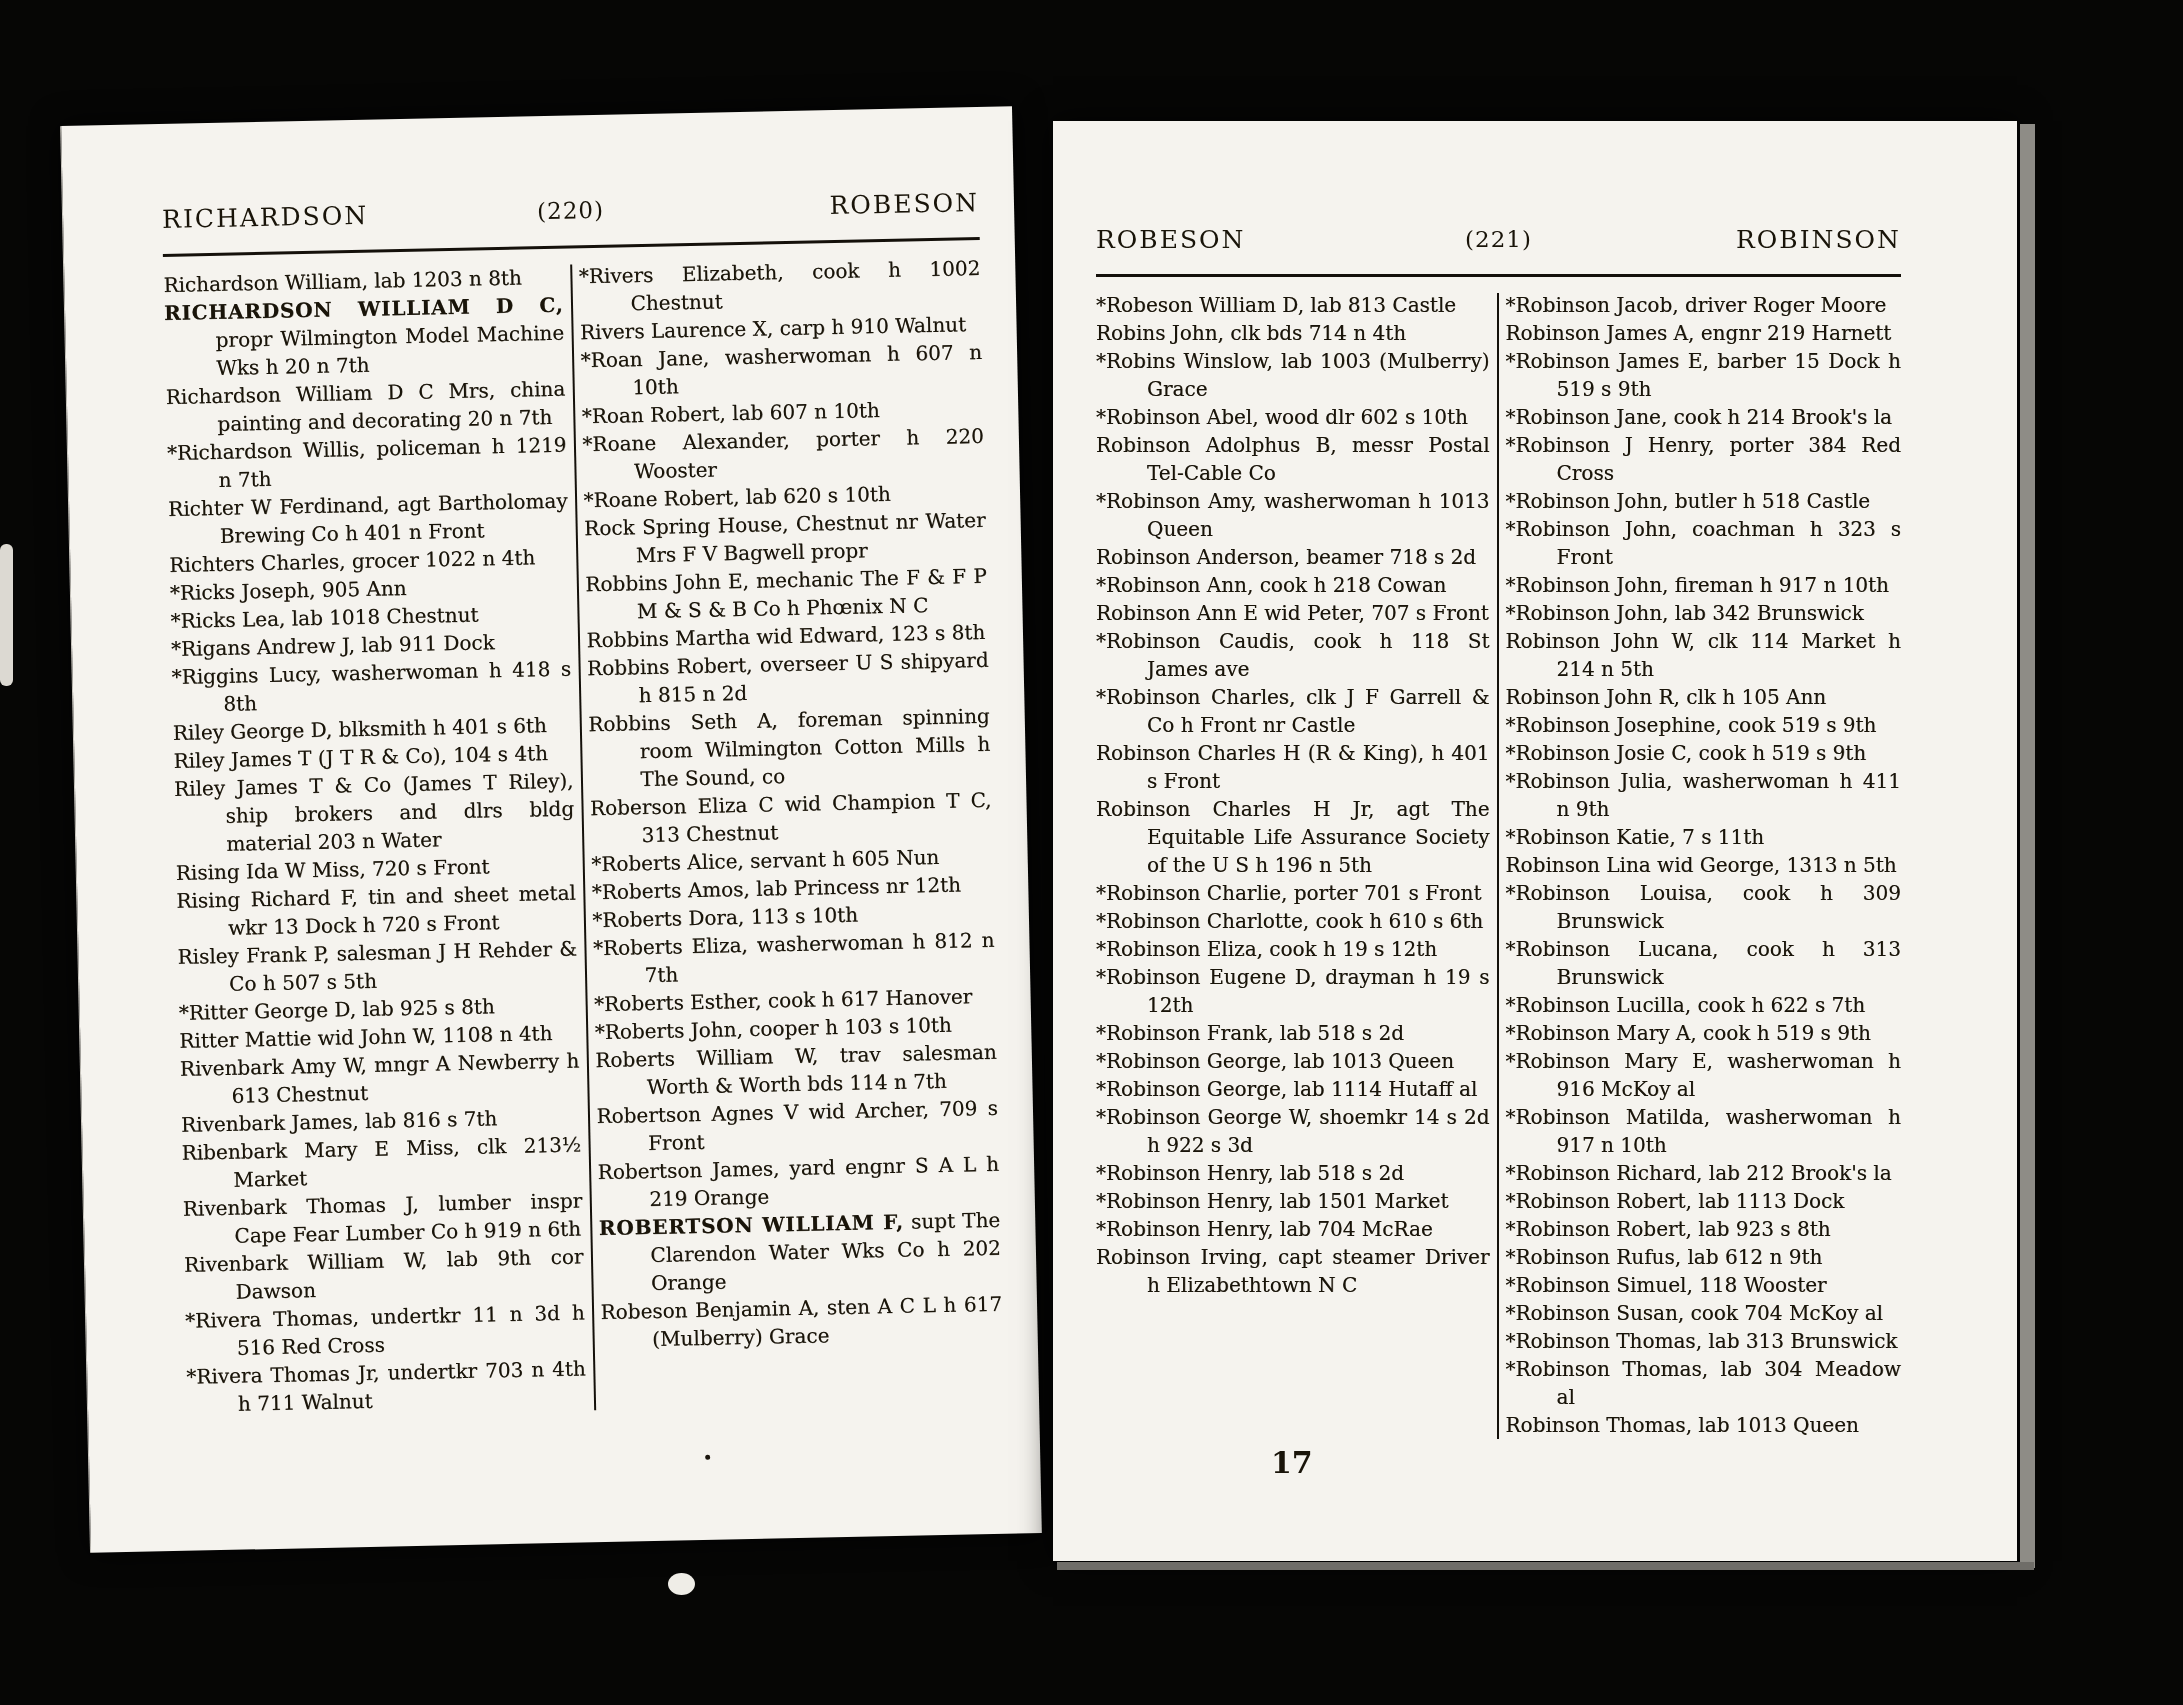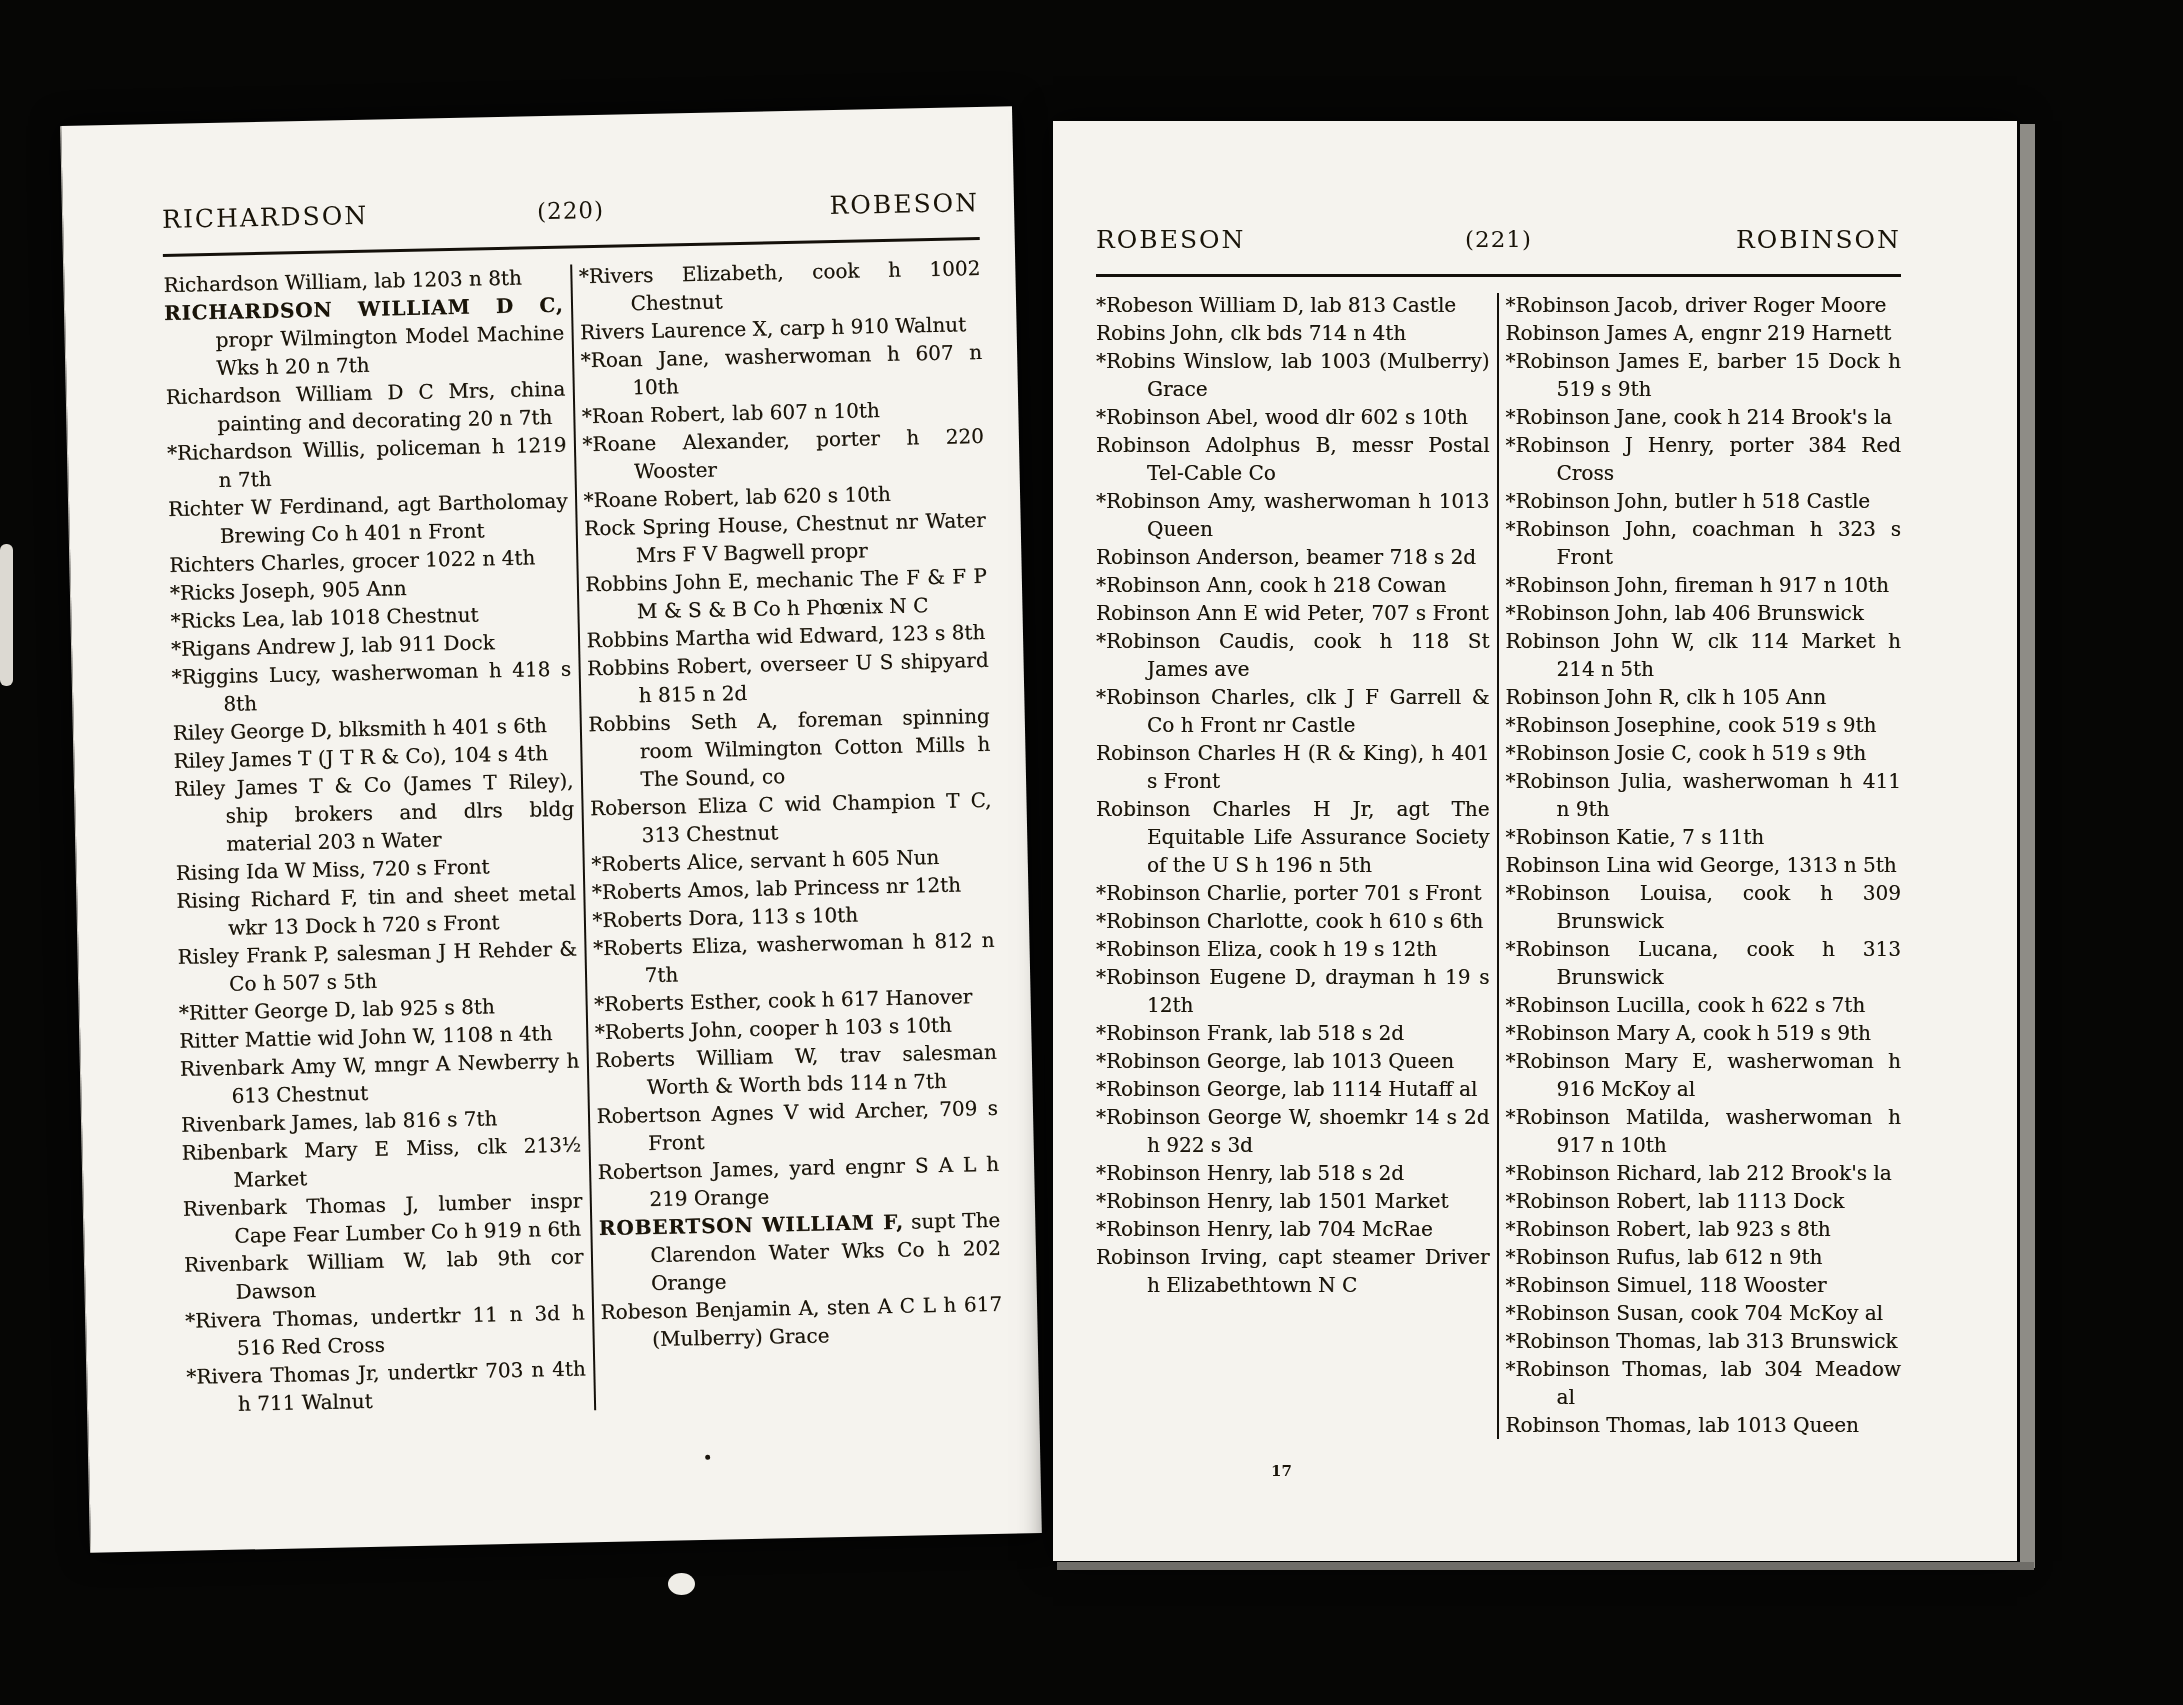--- a/index.html
+++ b/index.html
@@ -32,21 +32,21 @@
   .divider { width:2px; background:#14100a; margin:2px 7px 0 7px; }
 
   .entry {
     font-size:20px; line-height:28px;
     text-align:justify; text-justify:inter-word;
     padding-left:51px; text-indent:-51px;
     text-shadow:0.3px 0.2px 0 rgba(25,18,8,0.55);
   }
   .entry b { font-weight:bold; letter-spacing:0.8px; }
 
-  .page-num { position:absolute; left:218px; bottom:81px; font-size:15px; font-weight:bold; }
+  .page-num { position:absolute; left:218px; bottom:81px; font-size:30px; font-weight:bold; }
 
   
   .speck { position:absolute; left:616px; top:1342px; width:5px; height:5px; border-radius:50%; background:#1a150d; }
   .edge-right  { position:absolute; right:-18px; top:3px; bottom:-7px; width:15px; background:#8e8c86; }
   .edge-bottom { position:absolute; left:4px; right:-17px; bottom:-9px; height:8px; background:#6f6d68; }
   .left-edge-line { position:absolute; left:-1.5px; top:0; bottom:0; width:1.5px; background:#c9c6bf; }
   .sliver { position:absolute; left:0; top:544px; width:13px; height:142px; background:#dcd9d2; border-radius:6px; }
   .blob   { position:absolute; left:668px; top:1573px; width:27px; height:22px; background:#efede7; border-radius:50%; }
 </style>
 </head>
@@ -163,21 +163,21 @@
         <div class="divider"></div>
         <div class="col">
             <div class="entry">*Robinson Jacob, driver Roger Moore</div>
             <div class="entry">Robinson James A, engnr 219 Harnett</div>
             <div class="entry">*Robinson James E, barber 15 Dock h 519 s 9th</div>
             <div class="entry">*Robinson Jane, cook h 214 Brook's la</div>
             <div class="entry">*Robinson J Henry, porter 384 Red Cross</div>
             <div class="entry">*Robinson John, butler h 518 Castle</div>
             <div class="entry">*Robinson John, coachman h 323 s Front</div>
             <div class="entry">*Robinson John, fireman h 917 n 10th</div>
-            <div class="entry">*Robinson John, lab 406 Brunswick</div>
+            <div class="entry">*Robinson John, lab 342 Brunswick</div>
             <div class="entry">Robinson John W, clk 114 Market h 214 n 5th</div>
             <div class="entry">Robinson John R, clk h 105 Ann</div>
             <div class="entry">*Robinson Josephine, cook 519 s 9th</div>
             <div class="entry">*Robinson Josie C, cook h 519 s 9th</div>
             <div class="entry">*Robinson Julia, washerwoman h 411 n 9th</div>
             <div class="entry">*Robinson Katie, 7 s 11th</div>
             <div class="entry">Robinson Lina wid George, 1313 n 5th</div>
             <div class="entry">*Robinson Louisa, cook h 309 Brunswick</div>
             <div class="entry">*Robinson Lucana, cook h 313 Brunswick</div>
             <div class="entry">*Robinson Lucilla, cook h 622 s 7th</div>

